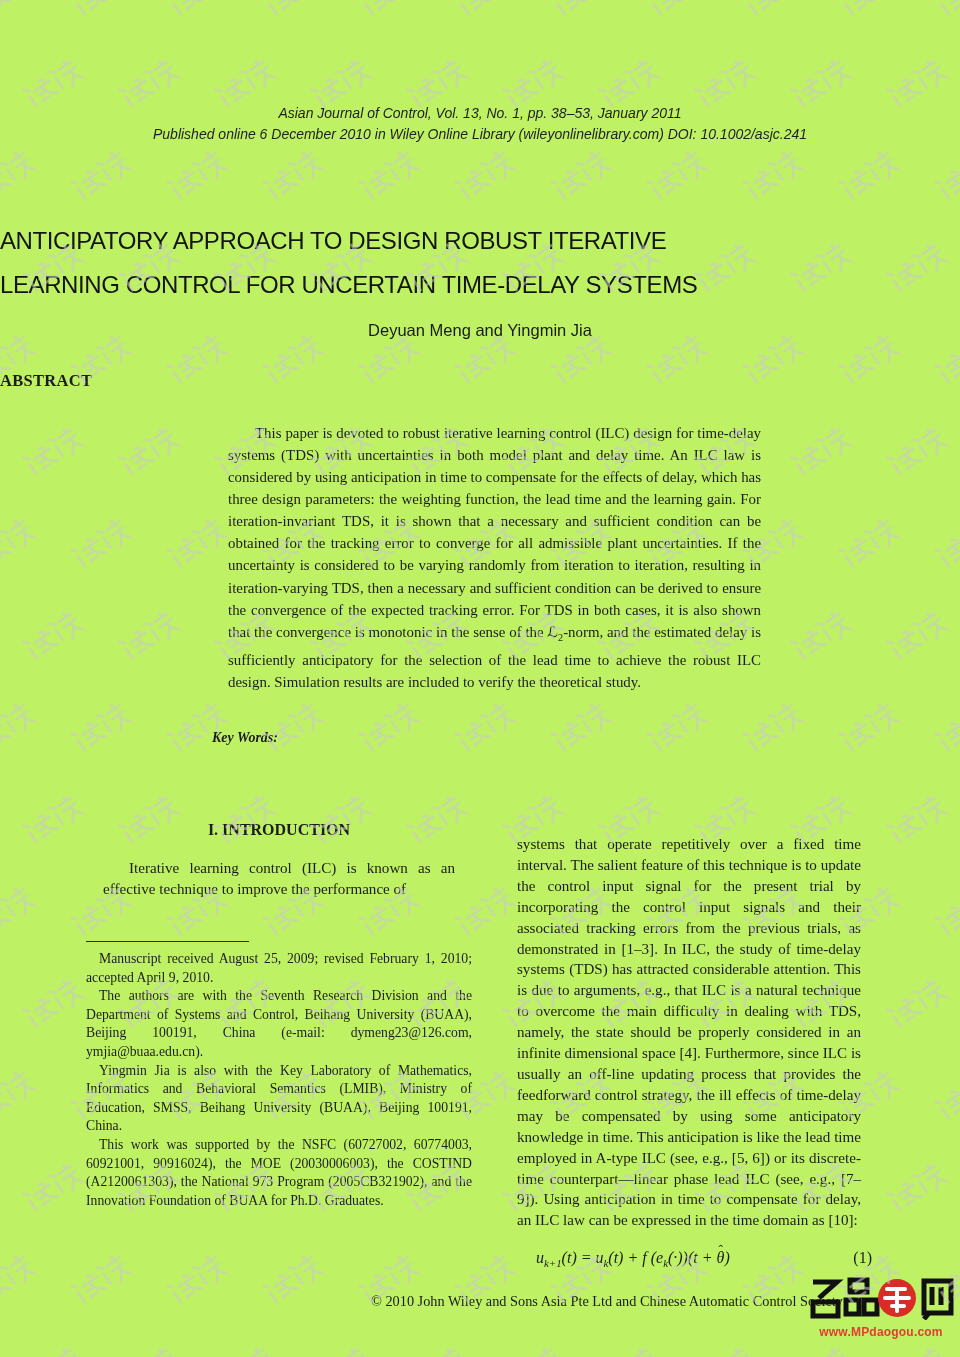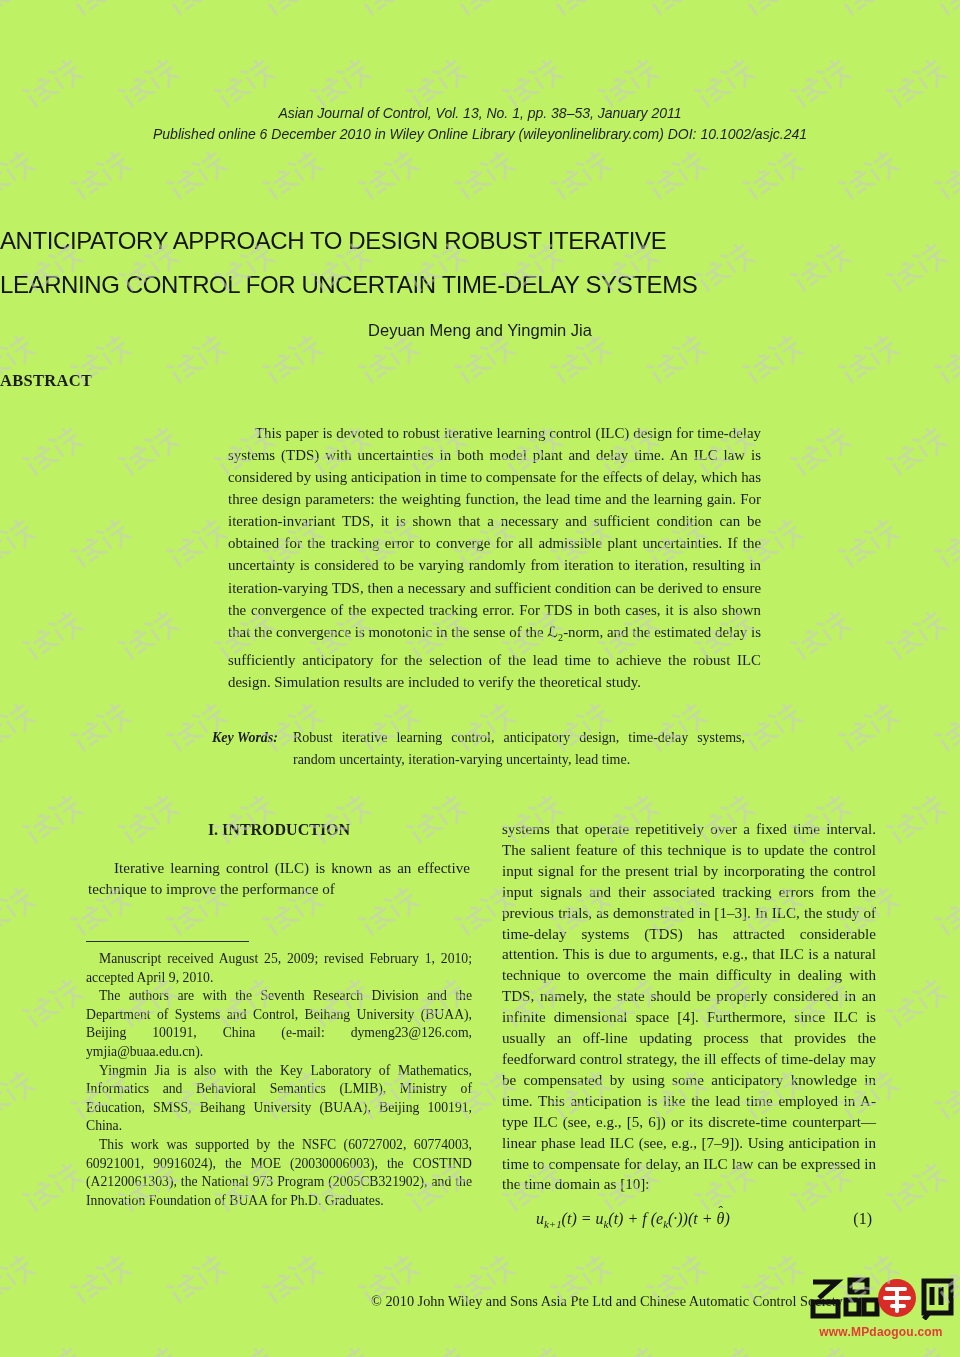--- a/index.html
+++ b/index.html
@@ -44,21 +44,21 @@
     position:absolute; top:727px; left:212px; width:533px;
     font-size:14px; line-height:21.6px; display:flex;
   }
   .kw-label { font-weight:bold; font-style:italic; white-space:nowrap; margin-right:15px; }
   .kw-text { text-align:justify; flex:1; }
 
   .col { position:absolute; font-size:15.1px; line-height:20.9px; text-align:justify; }
   .col-left  { top:820px; left:86px;  width:386px; }
   .col-right { top:817px; left:500px; width:378px; }
   .intro-head { text-align:center; font-weight:bold; font-size:16px; margin:0 0 17px 0; }
-  .col p { margin:2px; }
+  .col p { margin:17px; }
   .indent { text-indent:26px; }
 
   .footnotes {
     position:absolute; top:941px; left:86px; width:386px;
     font-size:13.7px; line-height:18.6px; text-align:justify; color:#1d1d1d;
   }
   .fn-rule { width:163px; height:0; border-top:1.4px solid #2c2c2c; margin-bottom:8px; }
   .footnotes p { margin:0; text-indent:13px; }
 
   .equation {
@@ -666,21 +666,20 @@
       <span>LEARNING CONTROL FOR UNCERTAIN TIME-DELAY SYSTEMS</span>
     </h1>
 
     <div class="authors">Deyuan Meng and Yingmin Jia</div>
 
     <div class="abs-head">ABSTRACT</div>
     <p class="abs-body"><span>This paper is devoted to robust iterative learning control (ILC) design for time-delay systems (TDS) with uncertainties in both model plant and delay time. An ILC law is considered by using anticipation in time to compensate for the effects of delay, which has three design parameters: the weighting function, the lead time and the learning gain. For iteration-invariant TDS, it is shown that a necessary and sufficient condition can be obtained for the tracking error to converge for all admissible plant uncertainties. If the uncertainty is considered to be varying randomly from iteration to iteration, resulting in iteration-varying TDS, then a necessary and sufficient condition can be derived to ensure the convergence of the expected tracking error. For TDS in both cases, it is also shown that the convergence is monotonic in the sense of the </span><span class="scr">ℒ</span><sub>2</sub><span>-norm, and the estimated delay is sufficiently anticipatory for the selection of the lead time to achieve the robust ILC design. Simulation results are included to verify the theoretical study.</span></p>
 
     <div class="keywords">
       <span class="kw-label">Key Words:</span>
-      <span class="kw-text">Robust iterative learning control, anticipatory design, time-delay systems, random uncertainty, iteration-varying uncertainty, lead time.</span>
     </div>
 
     <div class="col col-left">
       <h2 class="intro-head">I. INTRODUCTION</h2>
       <p class="indent">Iterative learning control (ILC) is known as an effective technique to improve the performance of</p>
     </div>
 
     <div class="footnotes">
       <div class="fn-rule"></div>
       <div>

